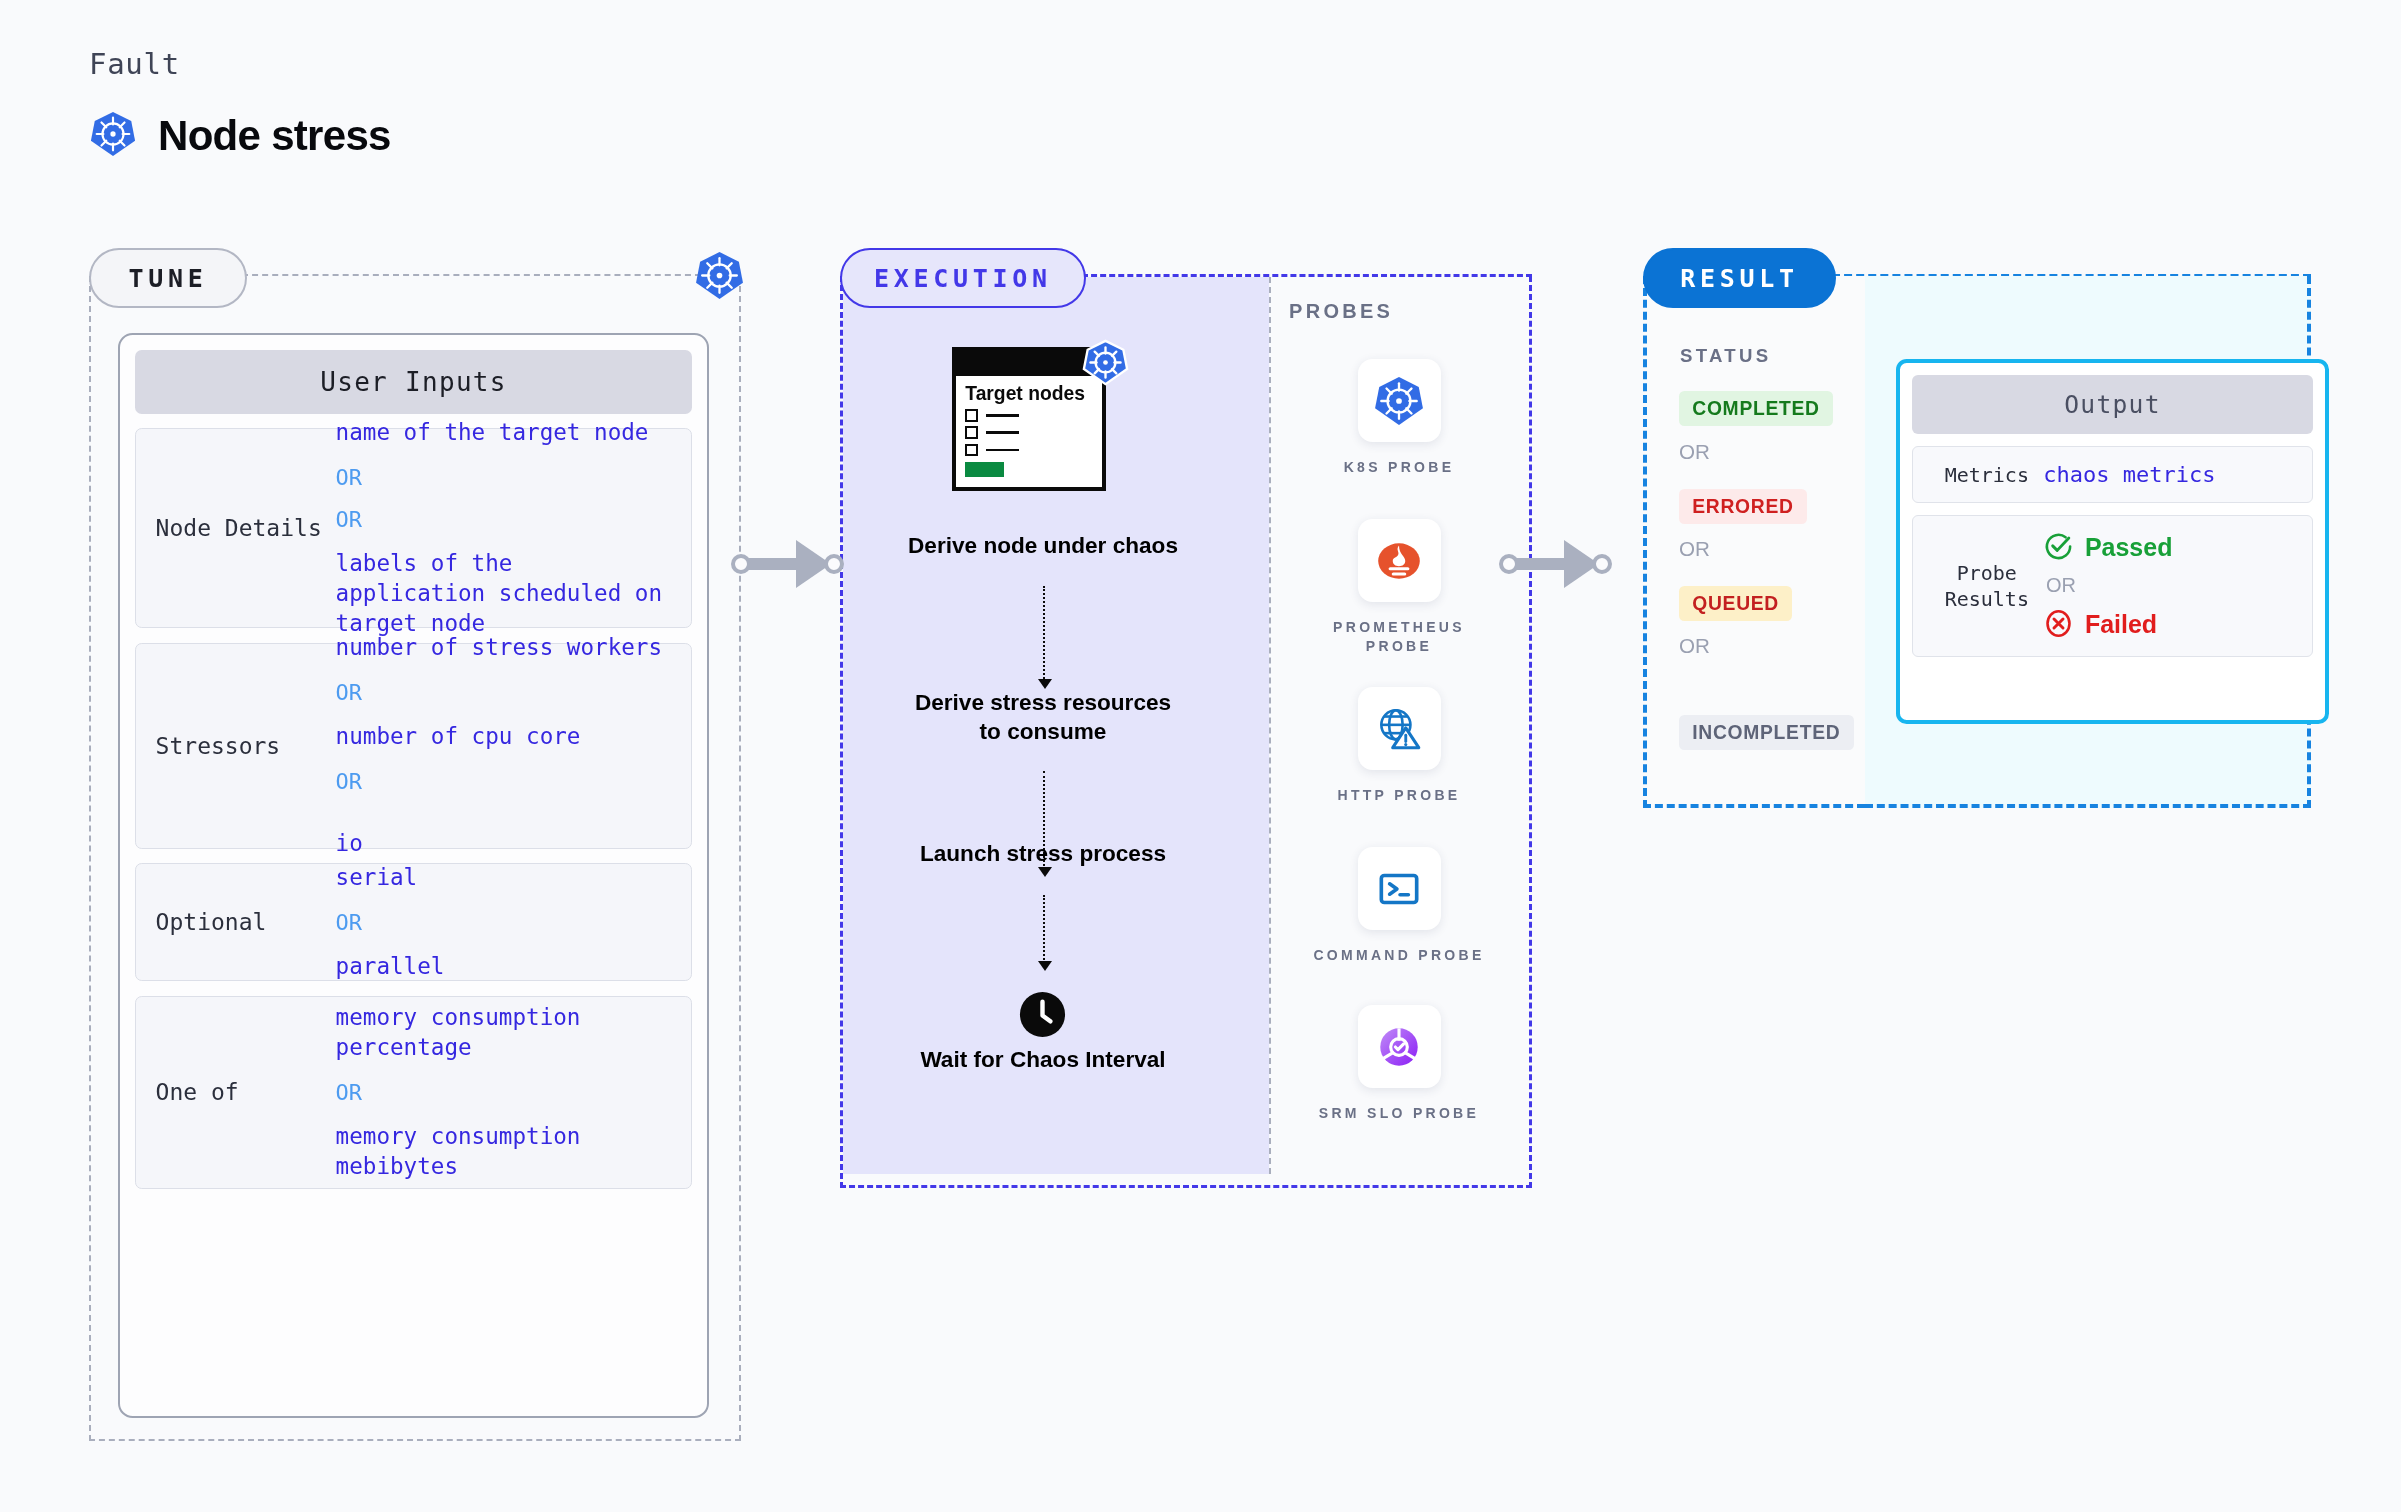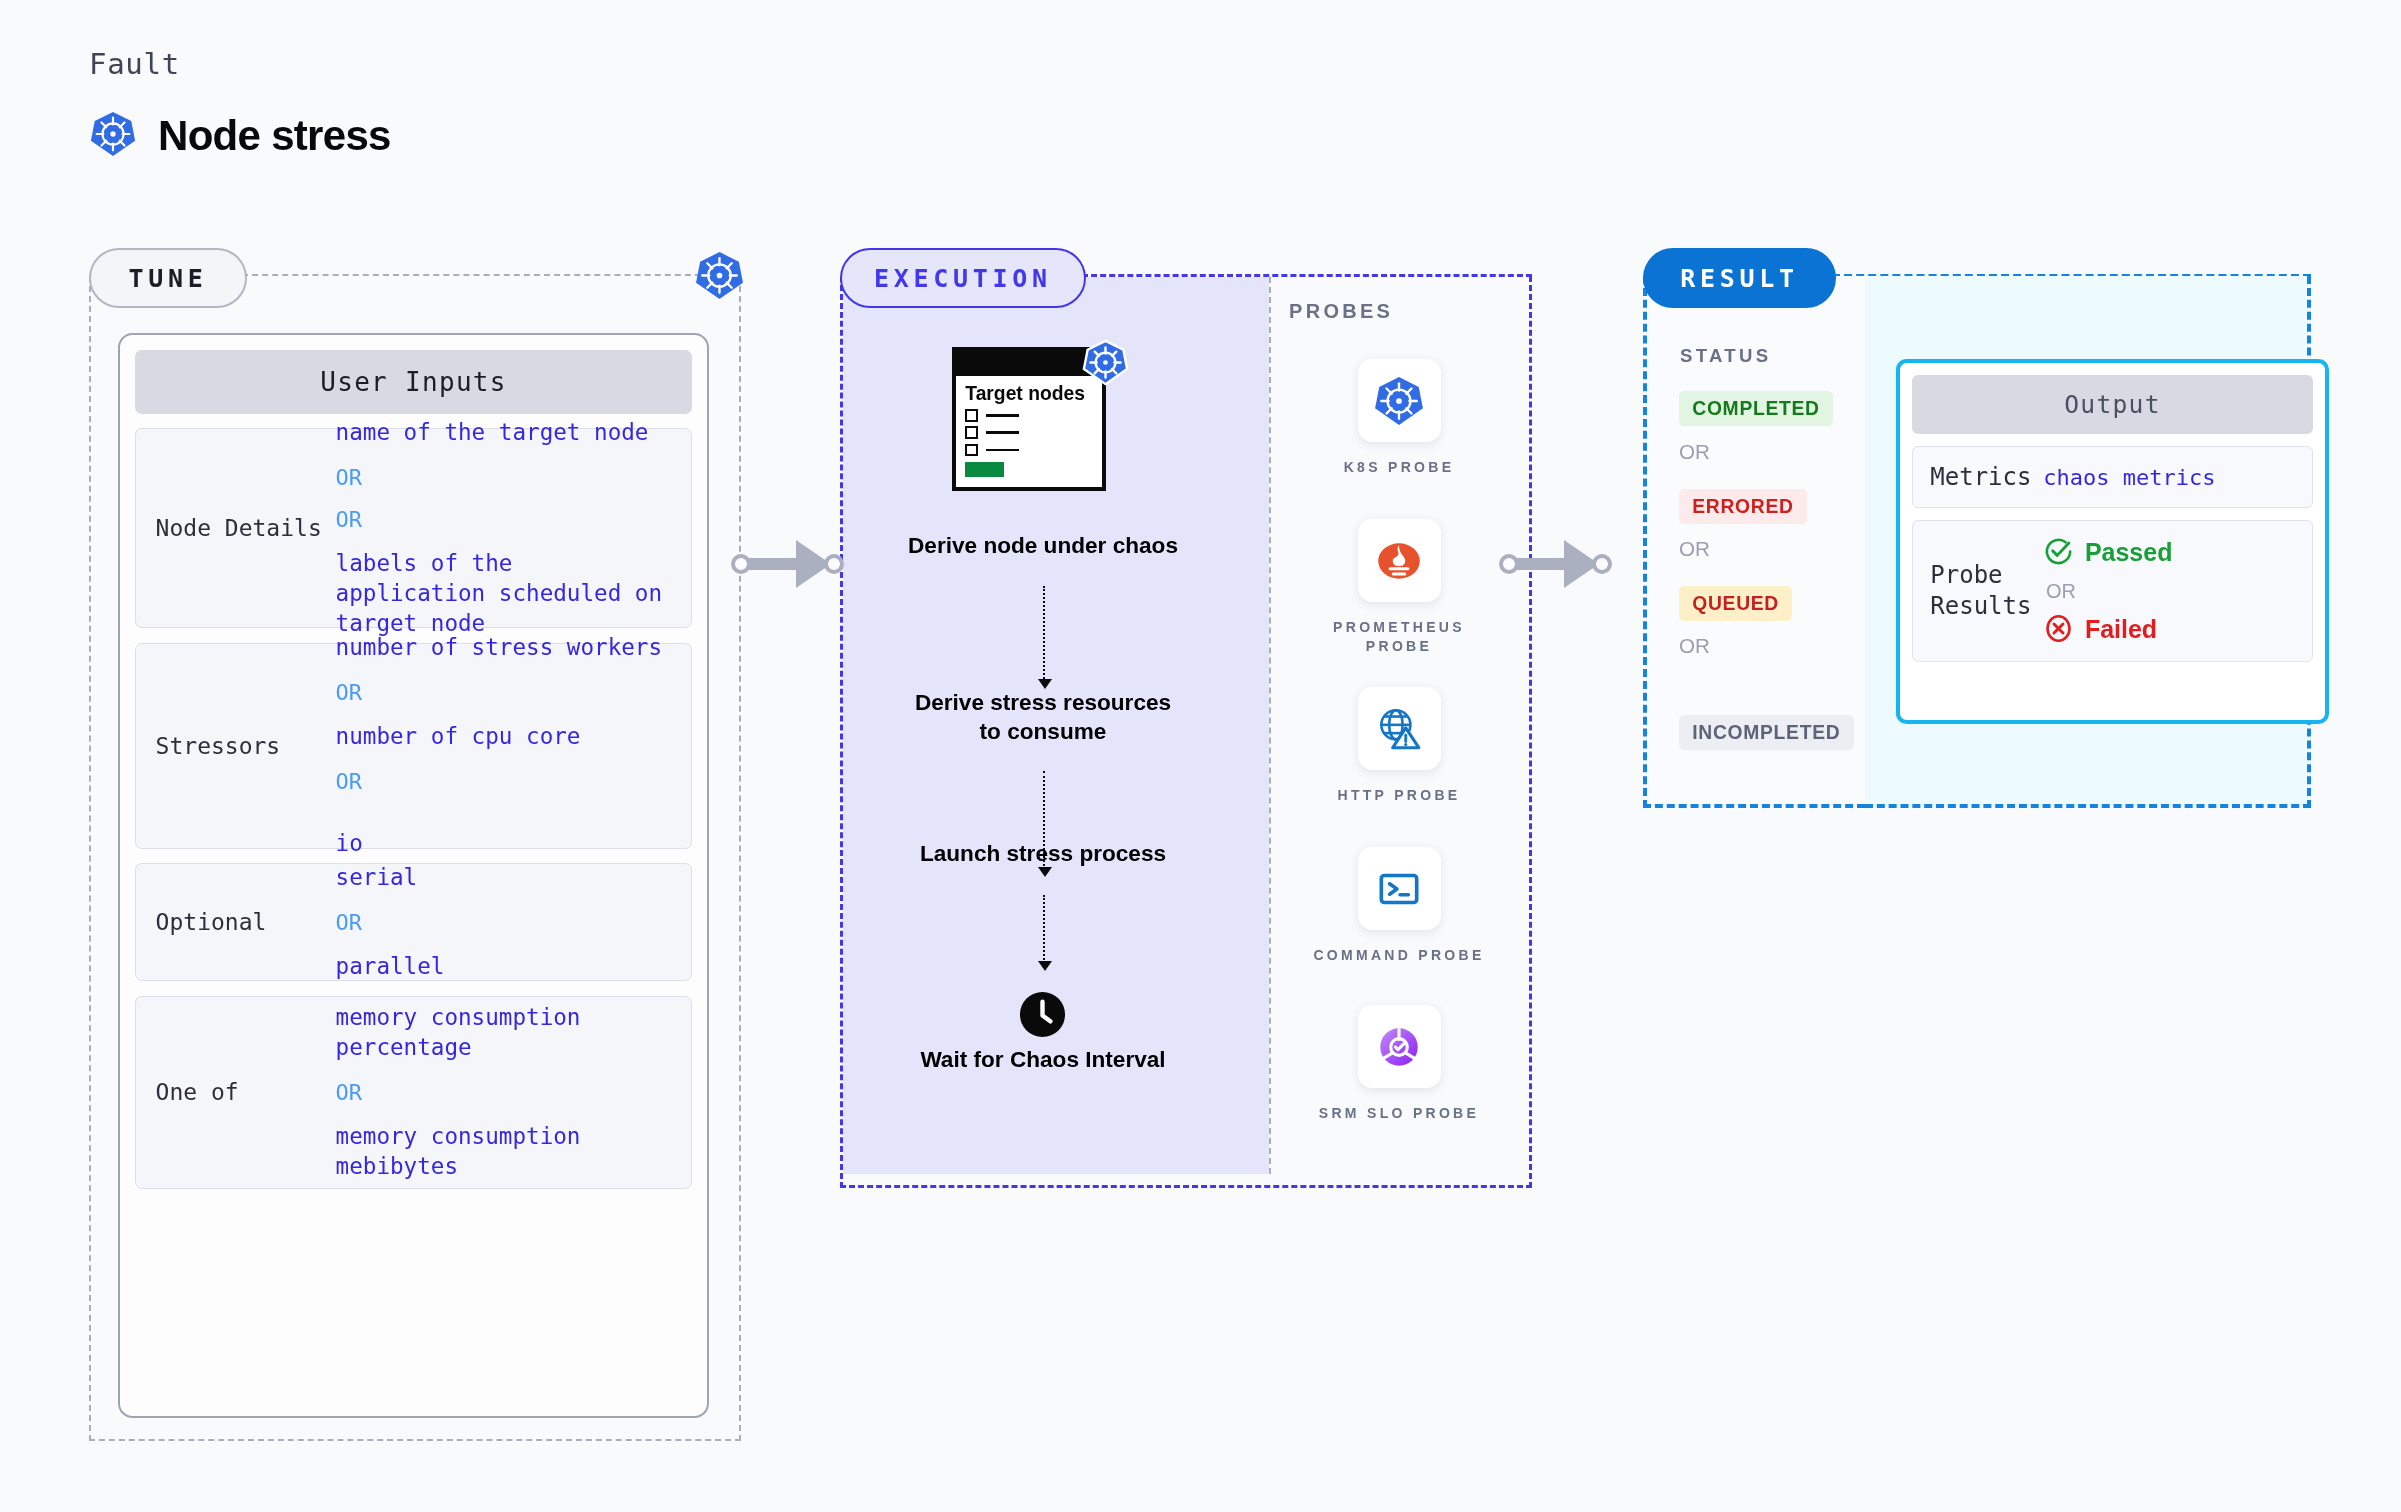--- a/index.html
+++ b/index.html
@@ -171,21 +171,21 @@
     display:flex;align-items:center;justify-content:center;
     font-family:"DejaVu Sans Mono","Liberation Mono",monospace;
     font-size:24.6px;color:#4a4f62;letter-spacing:1.3px;
   }
   .out-row{
     margin-top:12px;background:#f8f9fc;border:1.3px solid #e0e3ea;border-radius:6px;
     display:flex;align-items:center;box-sizing:border-box;padding:14.6px 17.3px;
   }
   .out-label{
     width:113px;flex:none;font-family:"DejaVu Sans Mono","Liberation Mono",monospace;
-    font-size:24px;color:#2b2f3c;line-height:1.3;
+    font-size:20px;color:#2b2f3c;line-height:1.3;text-align:center;
   }
   .out-val-mono{font-family:"DejaVu Sans Mono","Liberation Mono",monospace;font-size:22px;color:#3527e0;}
   .pr-line{display:flex;align-items:center;gap:10.6px;}
   .pr-pass{font-size:25px;font-weight:bold;color:#18a038;}
   .pr-fail{font-size:25px;font-weight:bold;color:#e11d1d;}
   .pr-or{font-size:20px;color:#9aa0b1;margin:10.6px 0 10.6px 2.7px;}
 </style>
 </head>
 <body>
 

